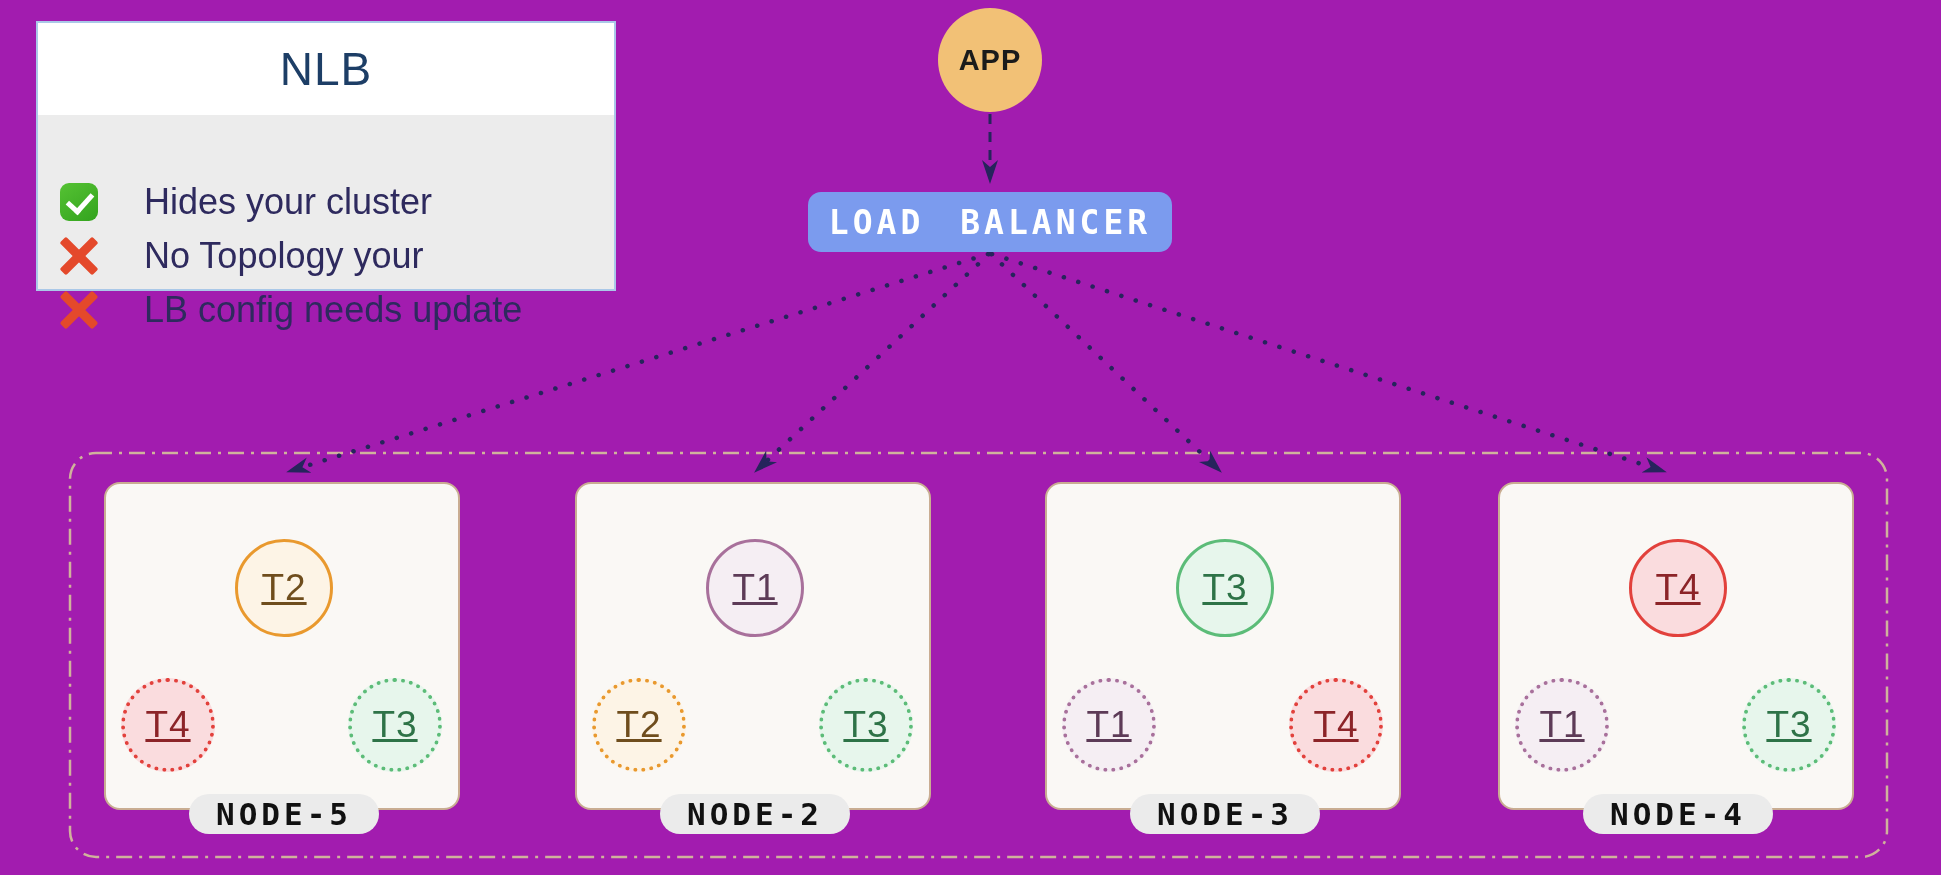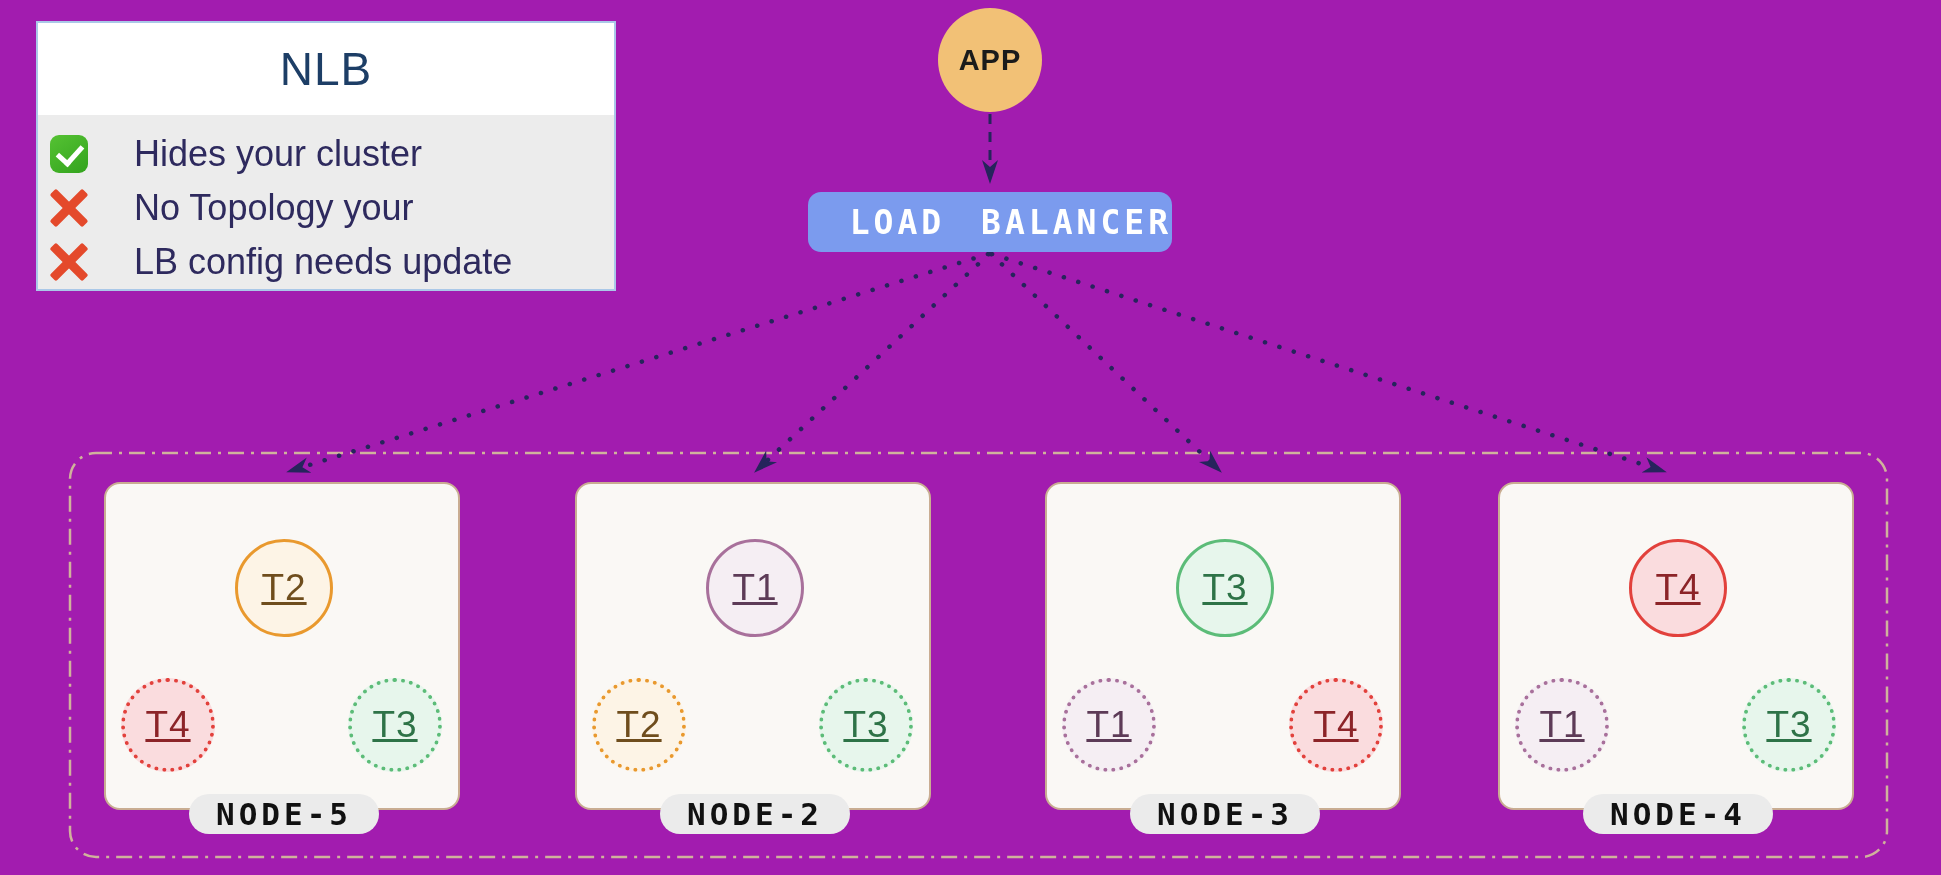--- a/index.html
+++ b/index.html
@@ -16,21 +16,21 @@
     position:absolute; left:36px; top:21px; width:580px; height:270px;
     border:2px solid #aac8e8; background:#ececec;
   }
   .legend-header {
     height:92px; background:#ffffff;
     display:flex; align-items:center; justify-content:center;
   }
   .legend-title {
     font-size:46px; font-weight:500; color:#1d3e66; letter-spacing:1px;
   }
-  .legend-body { padding:12px 0 0 12px; }
+  .legend-body { padding:12px 0 0 22px;margin-top:48px; }
   .legend-row {
     display:flex; align-items:center; height:54px; gap:46px;
   }
   .legend-text { font-size:36px; color:#2e2a5e; }
   .legend-ic { width:38px; height:38px; position:relative; flex:0 0 38px; }
   .icon-check { background:linear-gradient(145deg,#55c233,#33a31e); border-radius:9px; }
   .icon-check::after {
     content:""; position:absolute; left:12px; top:5px; width:11px; height:20px;
     border:solid #ffffff; border-width:0 5px 5px 0; transform:rotate(42deg);
   }
@@ -44,21 +44,21 @@
   
   .app-circle {
     position:absolute; left:938px; top:8px; width:104px; height:104px;
     border-radius:50%; background:#f2c176;
     display:flex; align-items:center; justify-content:center;
   }
   .app-label { font-size:29px; font-weight:bold; color:#1b1b1b; letter-spacing:1px; }
   .lb-box {
     position:absolute; left:808px; top:192px; width:364px; height:60px;
     background:#7b9bee; border-radius:13px;
-    display:flex; align-items:center; justify-content:flex-end;
+    display:flex; align-items:center; justify-content:center;
   }
   .lb-label {
     font-family:"DejaVu Sans Mono", monospace; font-weight:bold;
     font-size:33px; color:#ffffff; letter-spacing:4px; word-spacing:12px;
   }
 
   
   .node {
     position:absolute; top:482px; width:356px; height:328px;
     background:#faf8f5; border:2px solid #c9ad92; border-radius:16px;

